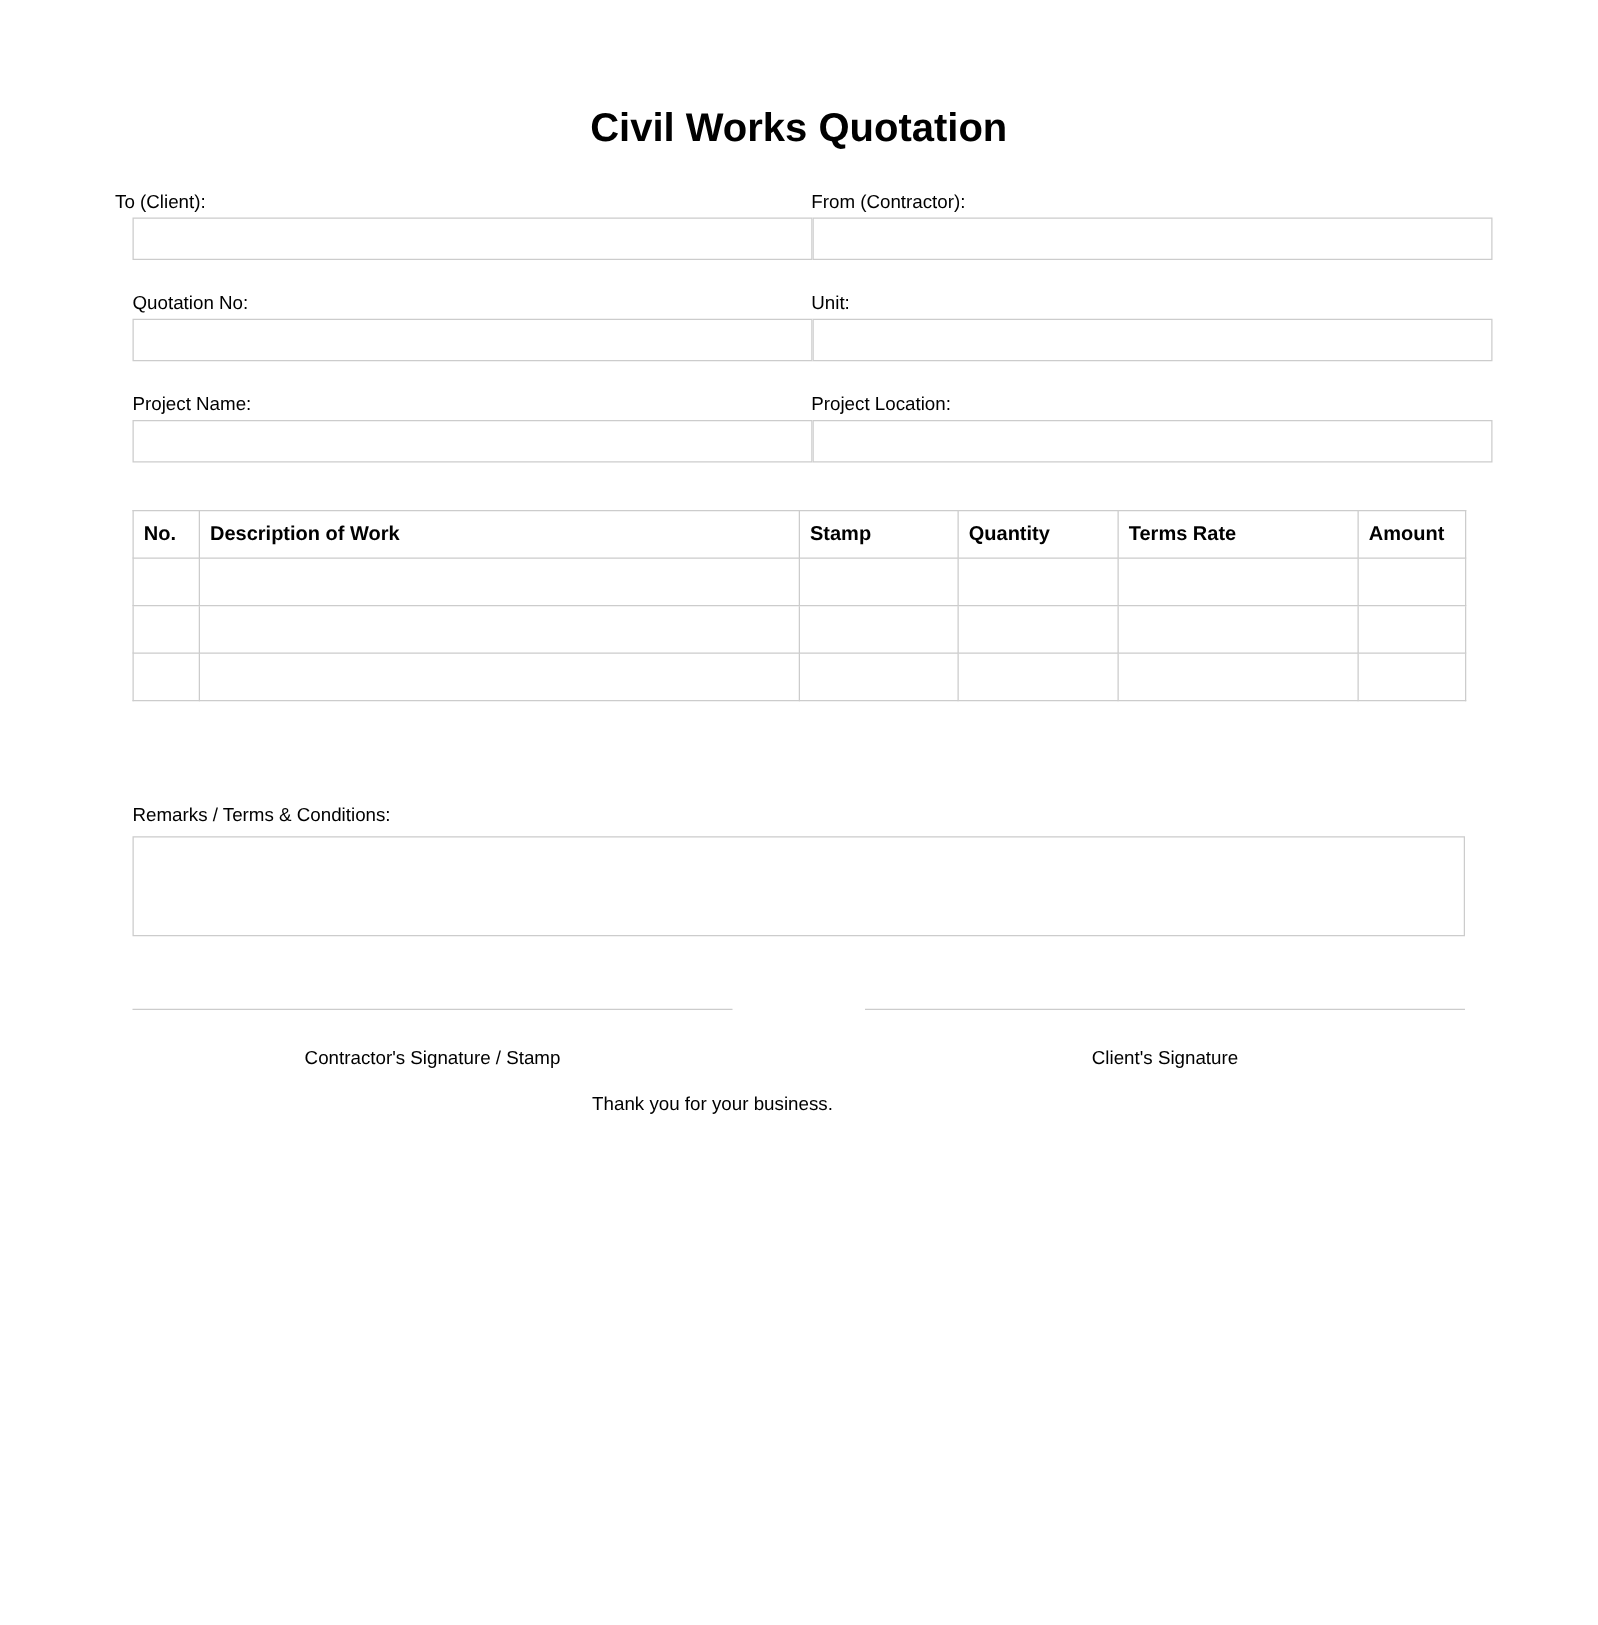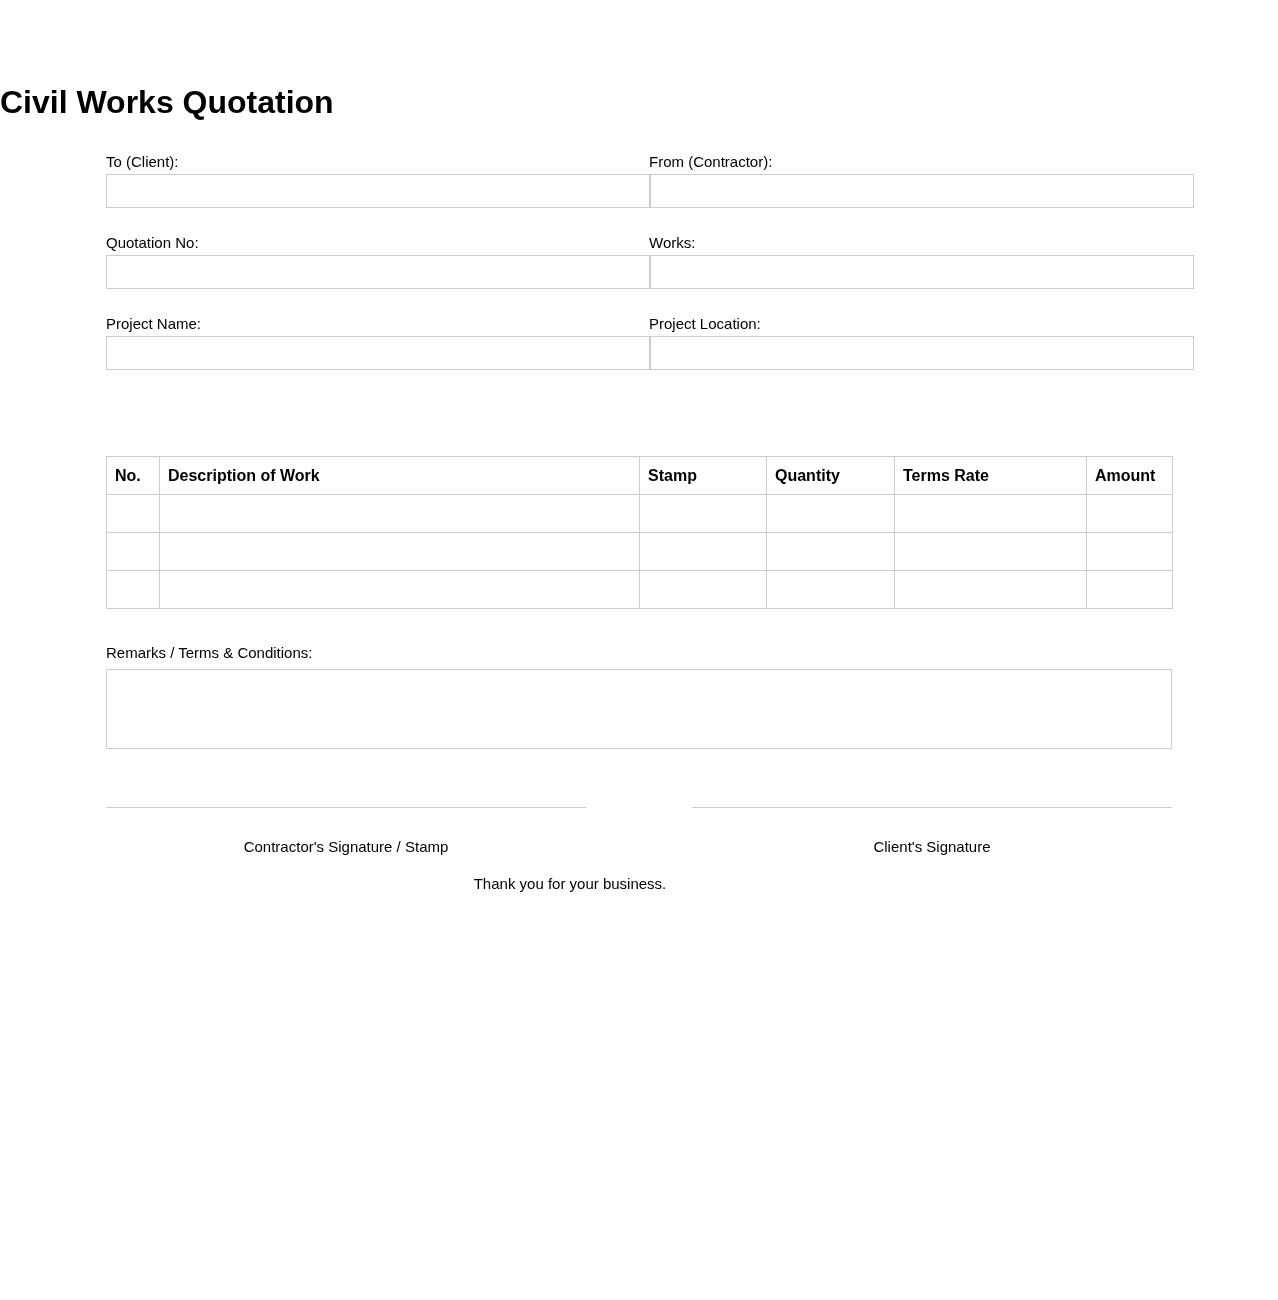--- a/index.html
+++ b/index.html
@@ -2,37 +2,37 @@
 <html><head>
   <meta charset="utf-8">
   <style>
     html, body { margin: 0; padding: 0; background: #ffffff; }
     body {
       width: 1278px; height: 1300px; position: relative;
       font-family: "Liberation Sans", sans-serif; color: #000;
     }
     .title {
       position: absolute; left: 0; width: 1278px; top: 82px;
-      font-size: 32px; font-weight: bold; line-height: 40px;
+      text-align: center; font-size: 32px; font-weight: bold; line-height: 40px;
       margin: 0;
     }
     .field-label {
       position: absolute; font-size: 15px; line-height: 18px;
     }
     .field-input {
       position: absolute; box-sizing: border-box; height: 34px;
       border: 1px solid #cccccc; background: #fff; padding: 0 8px;
       font-family: "Liberation Sans", sans-serif; font-size: 15px; outline: none;
     }
     .left-col { left: 106px; width: 544px; }
     .right-col { left: 650px; width: 544px; }
 
     table.items {
       position: absolute; left: 106px; top: 408px; width: 1066px;
-      border-collapse: collapse; table-layout: fixed; margin-top: 48px;
+      border-collapse: collapse; table-layout: fixed;
     }
     table.items th, table.items td {
       border: 1px solid #cccccc; height: 38px; box-sizing: border-box;
       padding: 0 8px; font-size: 16px; text-align: left; vertical-align: middle;
     }
     table.items th { font-weight: bold; }
     table.items td.total-label { text-align: right; font-weight: bold; }
 
     .remarks-label { position: absolute; left: 106px; top: 644px; font-size: 15px; line-height: 18px; }
     .remarks-box {
@@ -44,28 +44,28 @@
     .sig-line { position: absolute; top: 807px; height: 0; border-top: 1px solid #cccccc; width: 480px; }
     .sig-label { position: absolute; top: 818px; width: 480px; text-align: center; font-size: 15px; line-height: 18px; margin-top: 20px; }
 
     .thanks { position: absolute; top: 875px; left: 0; width: 1140px; text-align: center; font-size: 15px; line-height: 18px; }
   </style>
 </head>
 <body>
 
 <h1 class="title">Civil Works Quotation</h1>
 
-<label class="field-label" style="left:106px; top:153px;text-align:center;">To (Client):</label>
+<label class="field-label" style="left:92px; top:153px;text-align:center;">To (Client):</label>
 <input class="field-input left-col" style="top: 174px;" type="text" value="">
 <label class="field-label" style="left:649px; top:153px;">From (Contractor):</label>
 <input class="field-input right-col" style="top: 174px;" type="text" value="">
 
 <label class="field-label" style="left:106px; top:234px;">Quotation No:</label>
 <input class="field-input left-col" style="top: 255px;" type="text" value="">
-<label class="field-label" style="left:649px; top:234px;">Works:</label>
+<label class="field-label" style="left:649px; top:234px;">Unit:</label>
 <input class="field-input right-col" style="top: 255px;" type="text" value="">
 
 <label class="field-label" style="left:106px; top:315px;">Project Name:</label>
 <input class="field-input left-col" style="top: 336px;" type="text" value="">
 <label class="field-label" style="left:649px; top:315px;">Project Location:</label>
 <input class="field-input right-col" style="top: 336px;" type="text" value="">
 
 <table class="items">
   <colgroup>
     <col style="width:53px">

